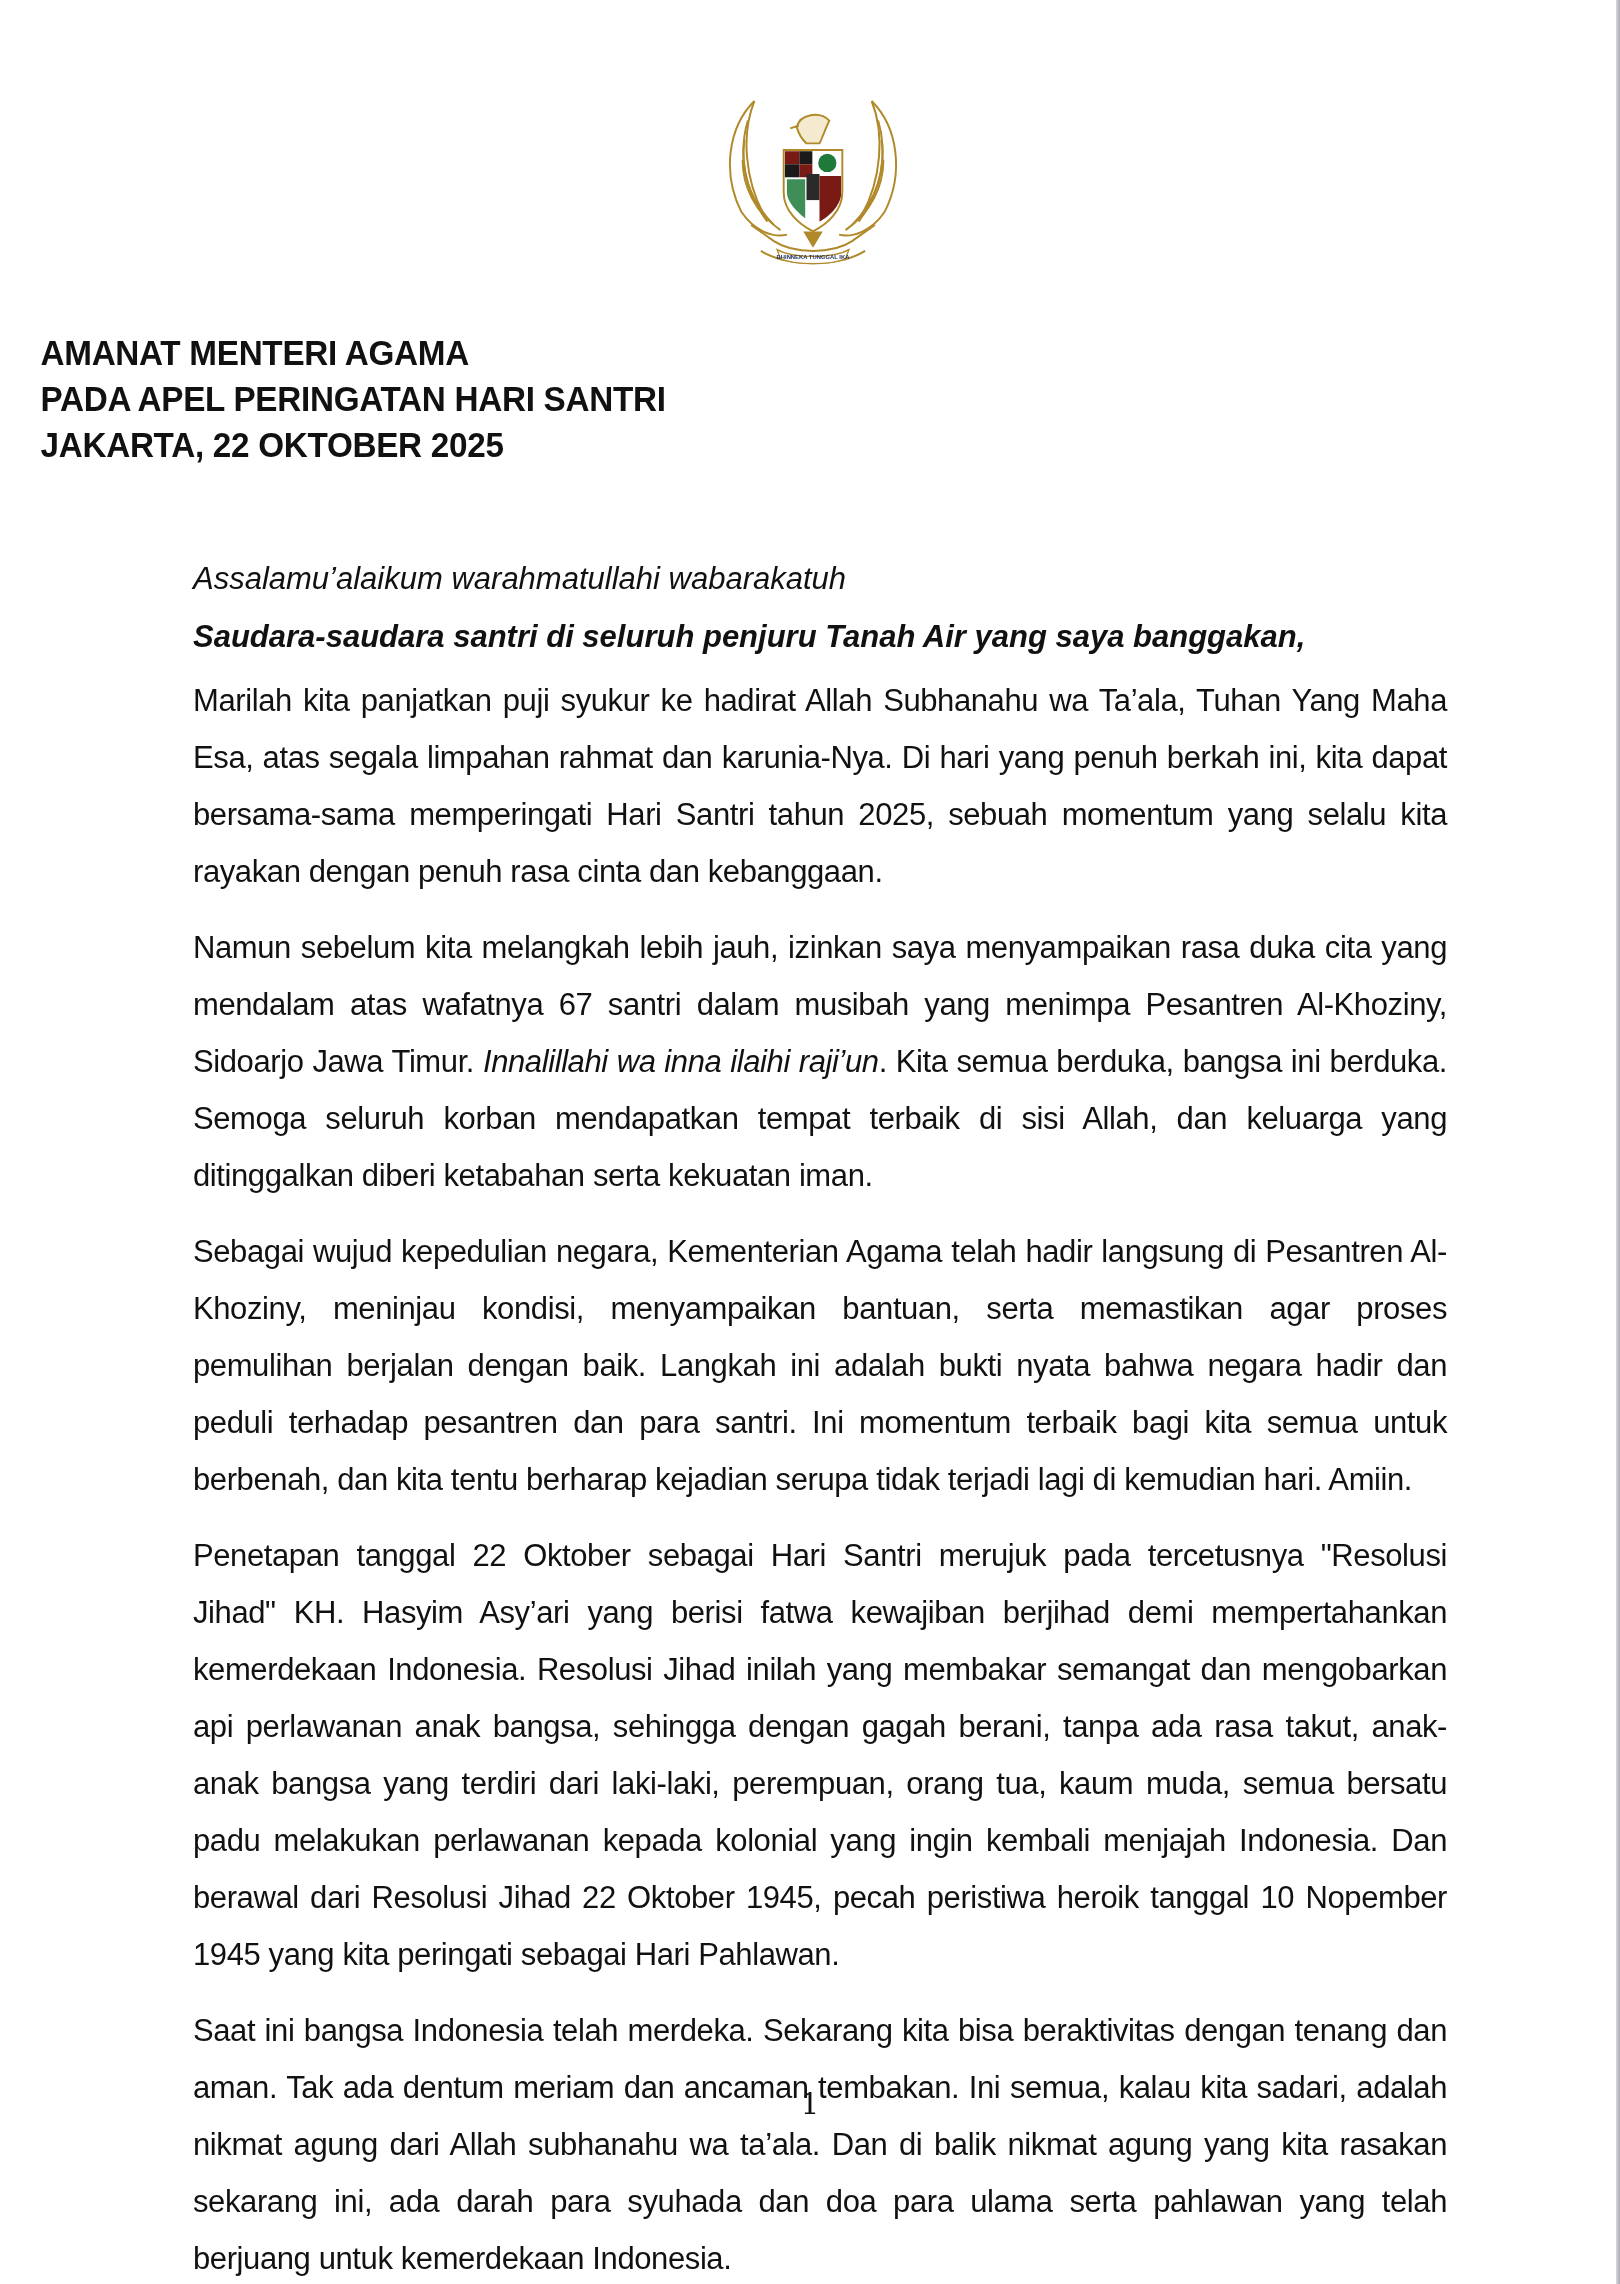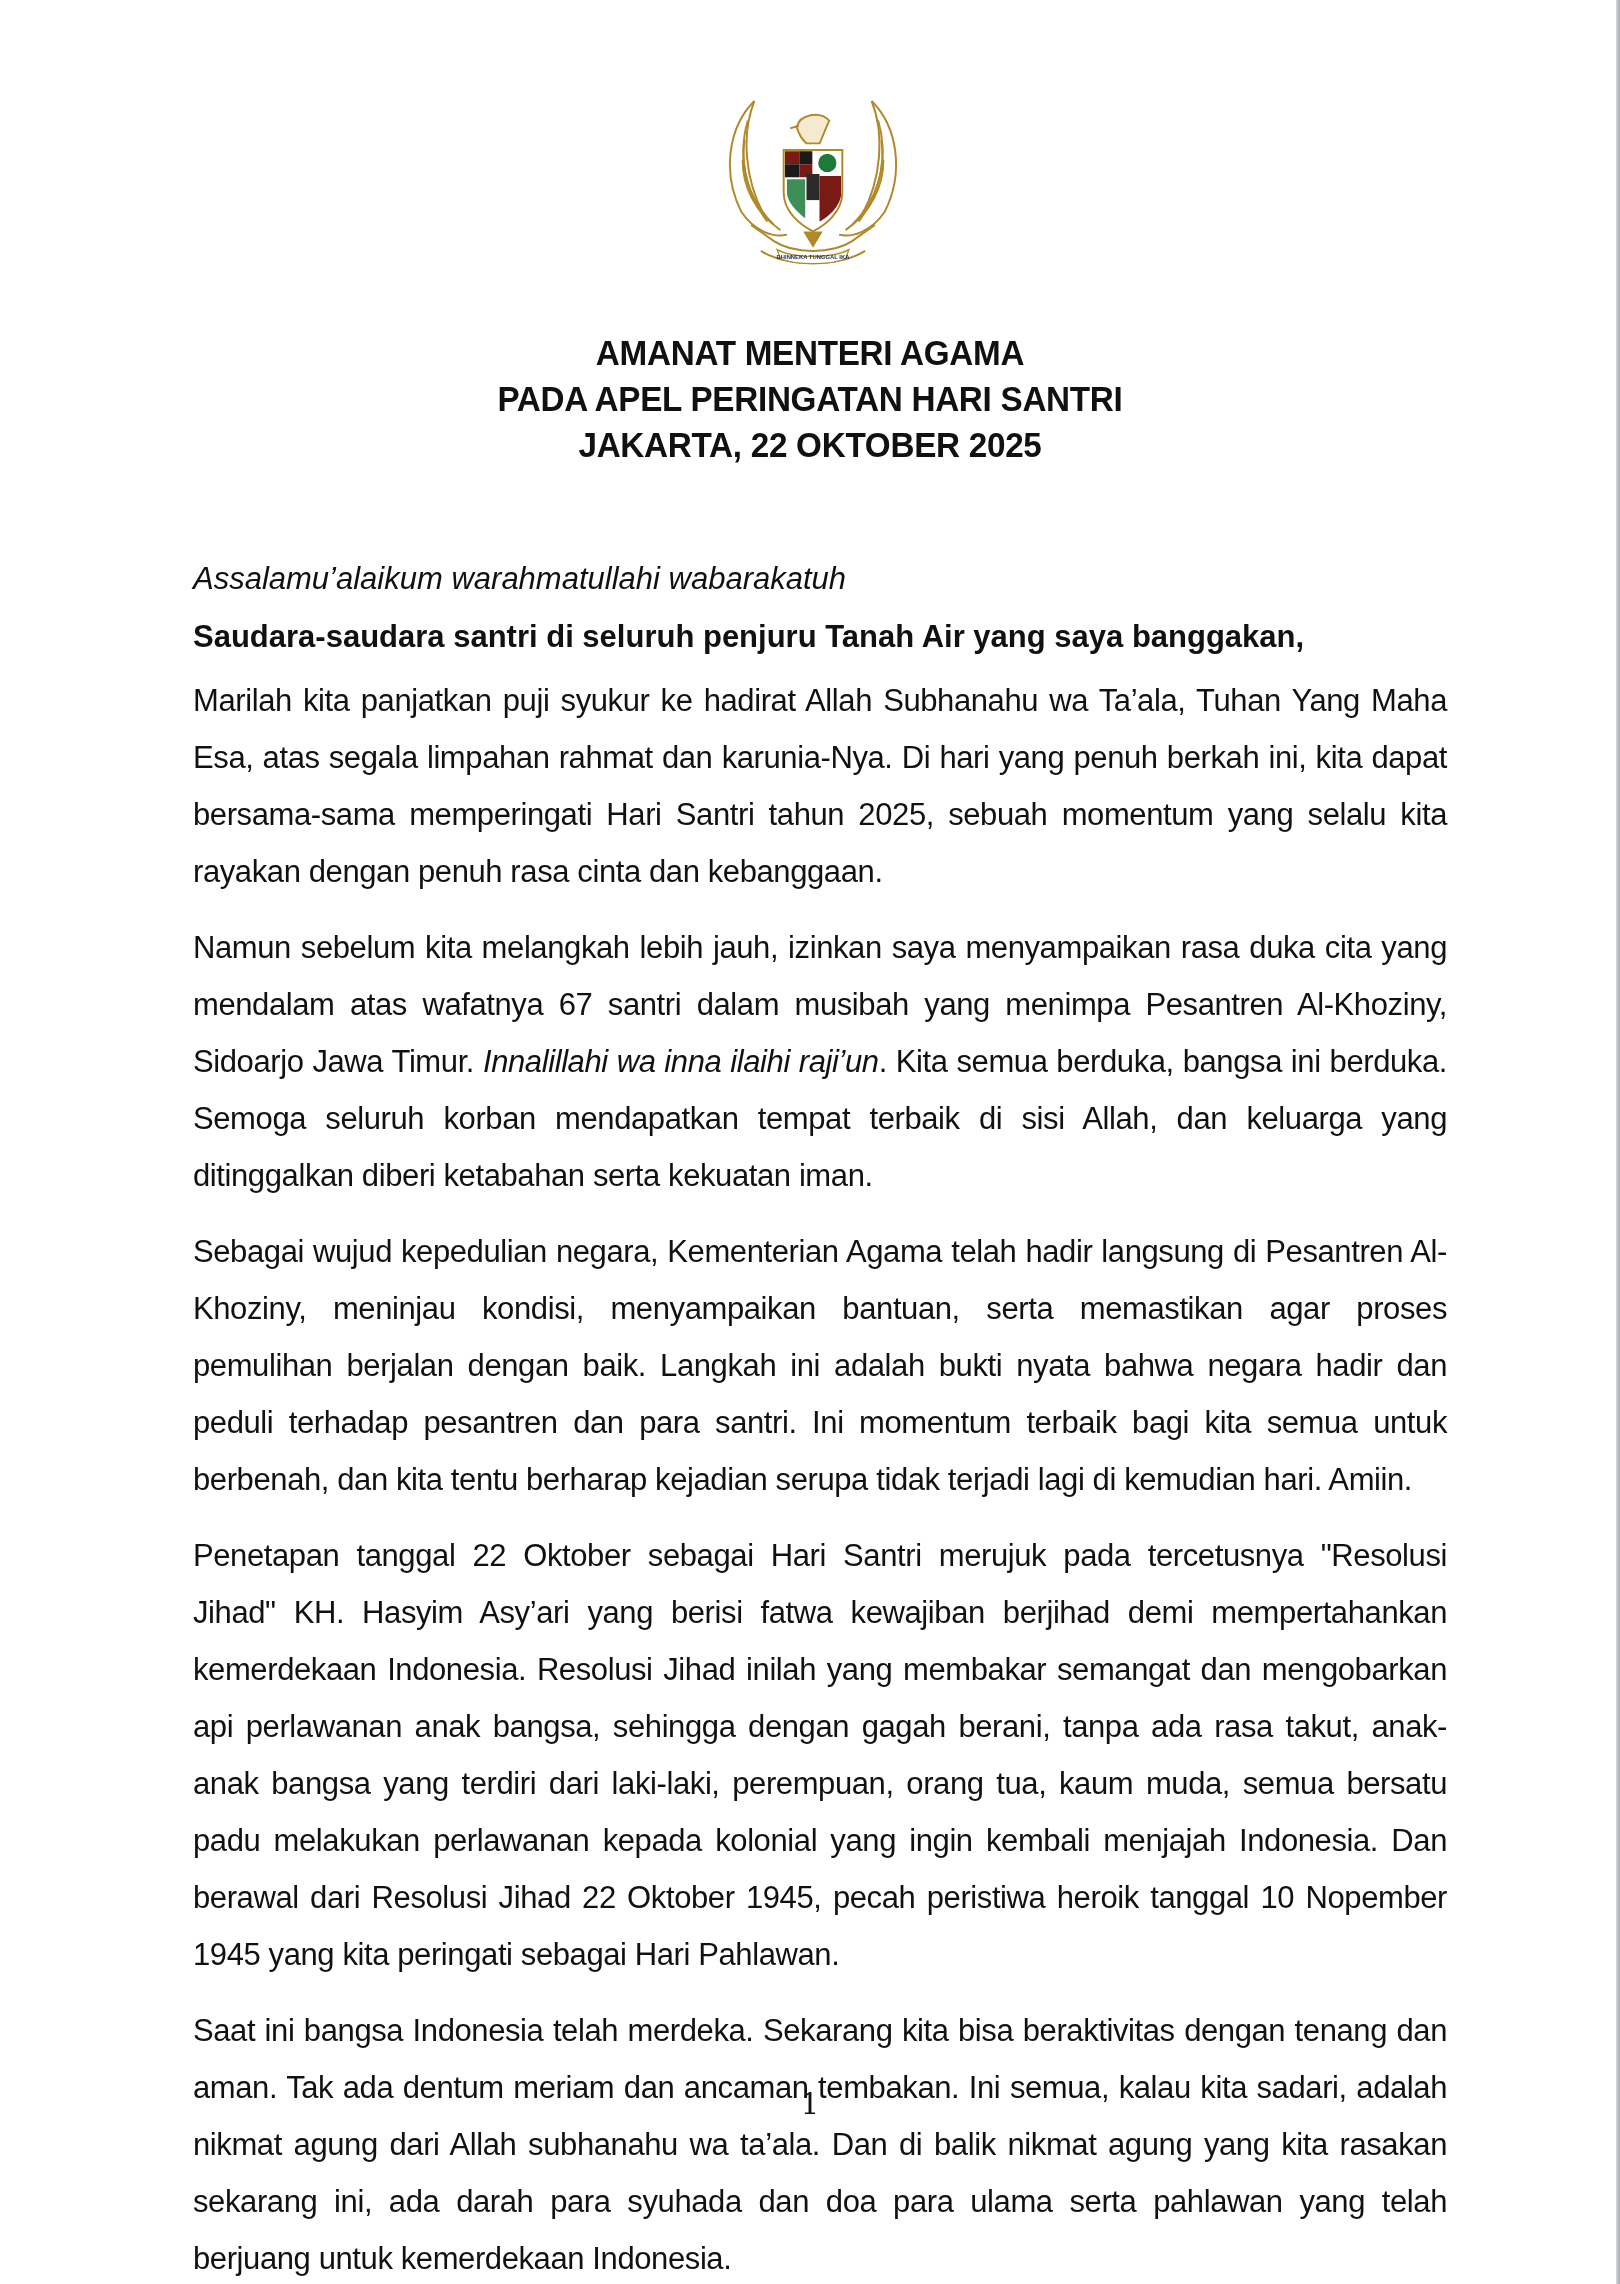--- a/index.html
+++ b/index.html
@@ -2,28 +2,28 @@
 <html style="font-size:10.5px"><head>
 <meta charset="utf-8">
 <style>
   html, body { margin: 0; padding: 0; background: #ffffff; }
   body {
     width: 1620px; height: 2284px; position: relative; overflow: hidden;
     font-family: "Liberation Sans", sans-serif; color: #111111;
   }
   .page-edge { position: absolute; top: 0; right: 0; width: 3.9px; height: 2284px; background: linear-gradient(to right, #d8d8dc, #a9abb2); }
   .emblem { position: absolute; left: 715px; top: 88px; width: 196px; height: 189px; }
-  .title-block { position: absolute; left: 0; width: 1620px; top: 330px; text-align: center; }
+  .title-block { position: absolute; left: 0; width: 1620px; top: 330px; text-align: left; }
   .title-line {
     font-weight: bold; font-size: 35px; line-height: 46px; letter-spacing: -0.3px;
     transform: scaleX(0.95); transform-origin: center;
   }
   .content { position: absolute; left: 193px; top: 557px; width: 1254px; }
   .greeting { font-style: italic; font-size: 31px; line-height: 43px; margin: 0 0 15px 0; }
-  .heading { font-weight: bold; font-size: 31px; line-height: 43px; margin: 0 0 14.4px 0; }
+  .heading { font-style: italic; font-weight: bold; font-size: 31px; line-height: 43px; margin: 0 0 14.4px 0; }
   .para {
     font-size: 31px; line-height: 57px; margin: 0 0 19px 0; text-align: justify;
     letter-spacing: -0.4px;
   }
   .para i { }
   .page-number { position: absolute; left: 0; width: 1620px; top: 2087px; text-align: center; font-family: "DejaVu Serif", serif; font-size: 29px; }
 </style>
 </head>
 <body>
 

